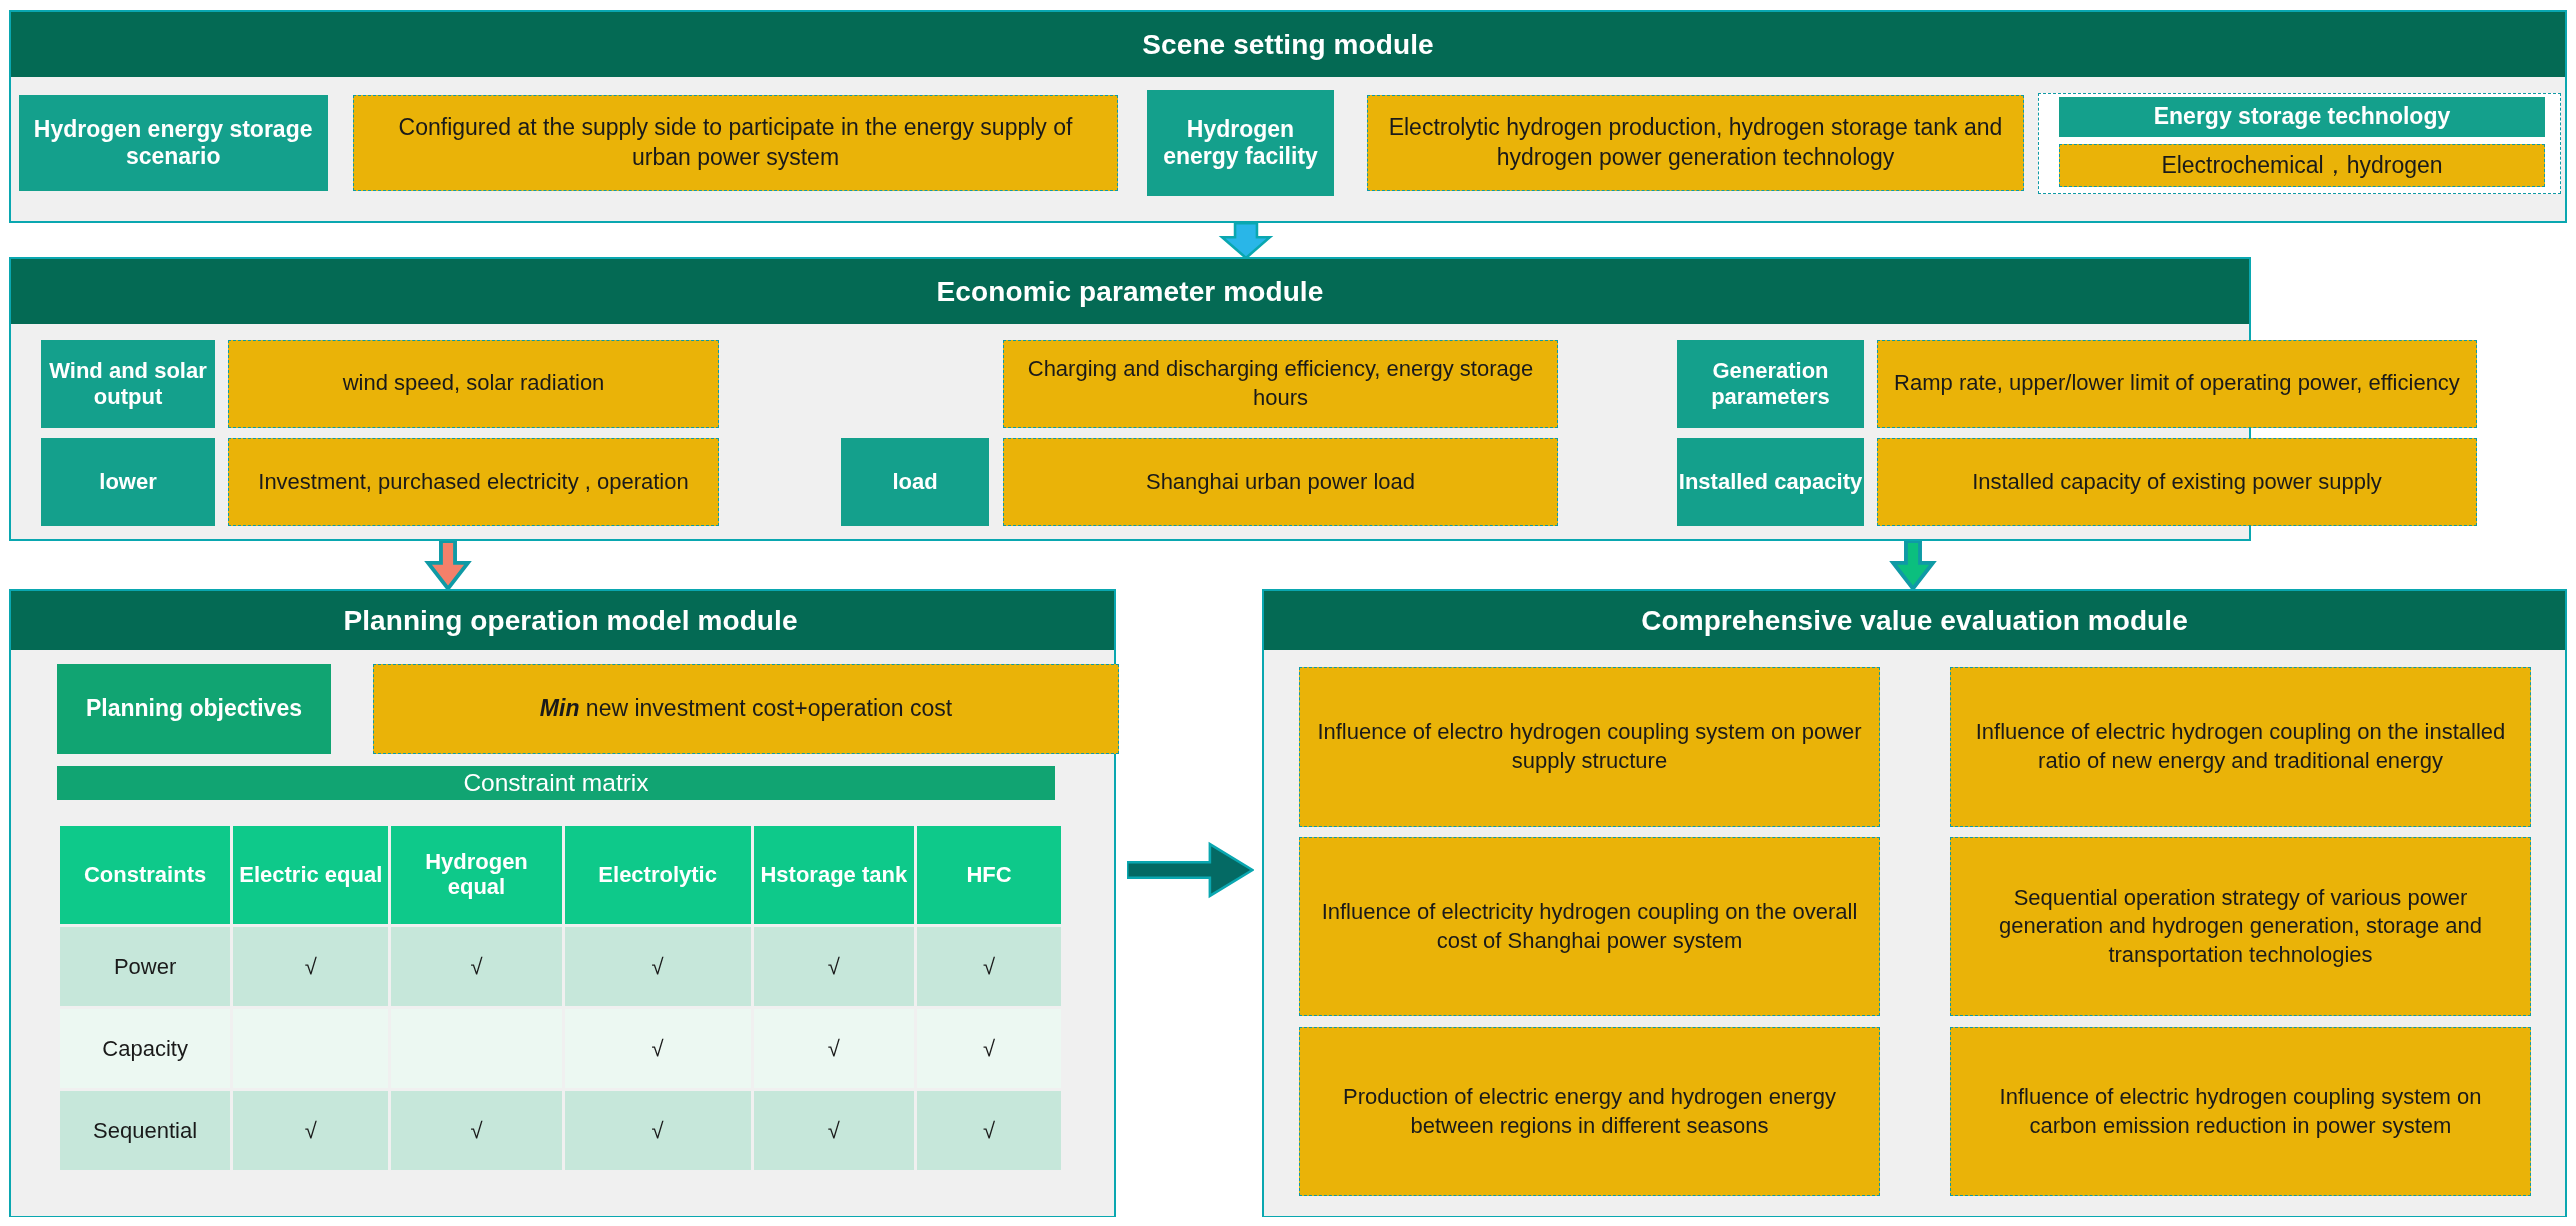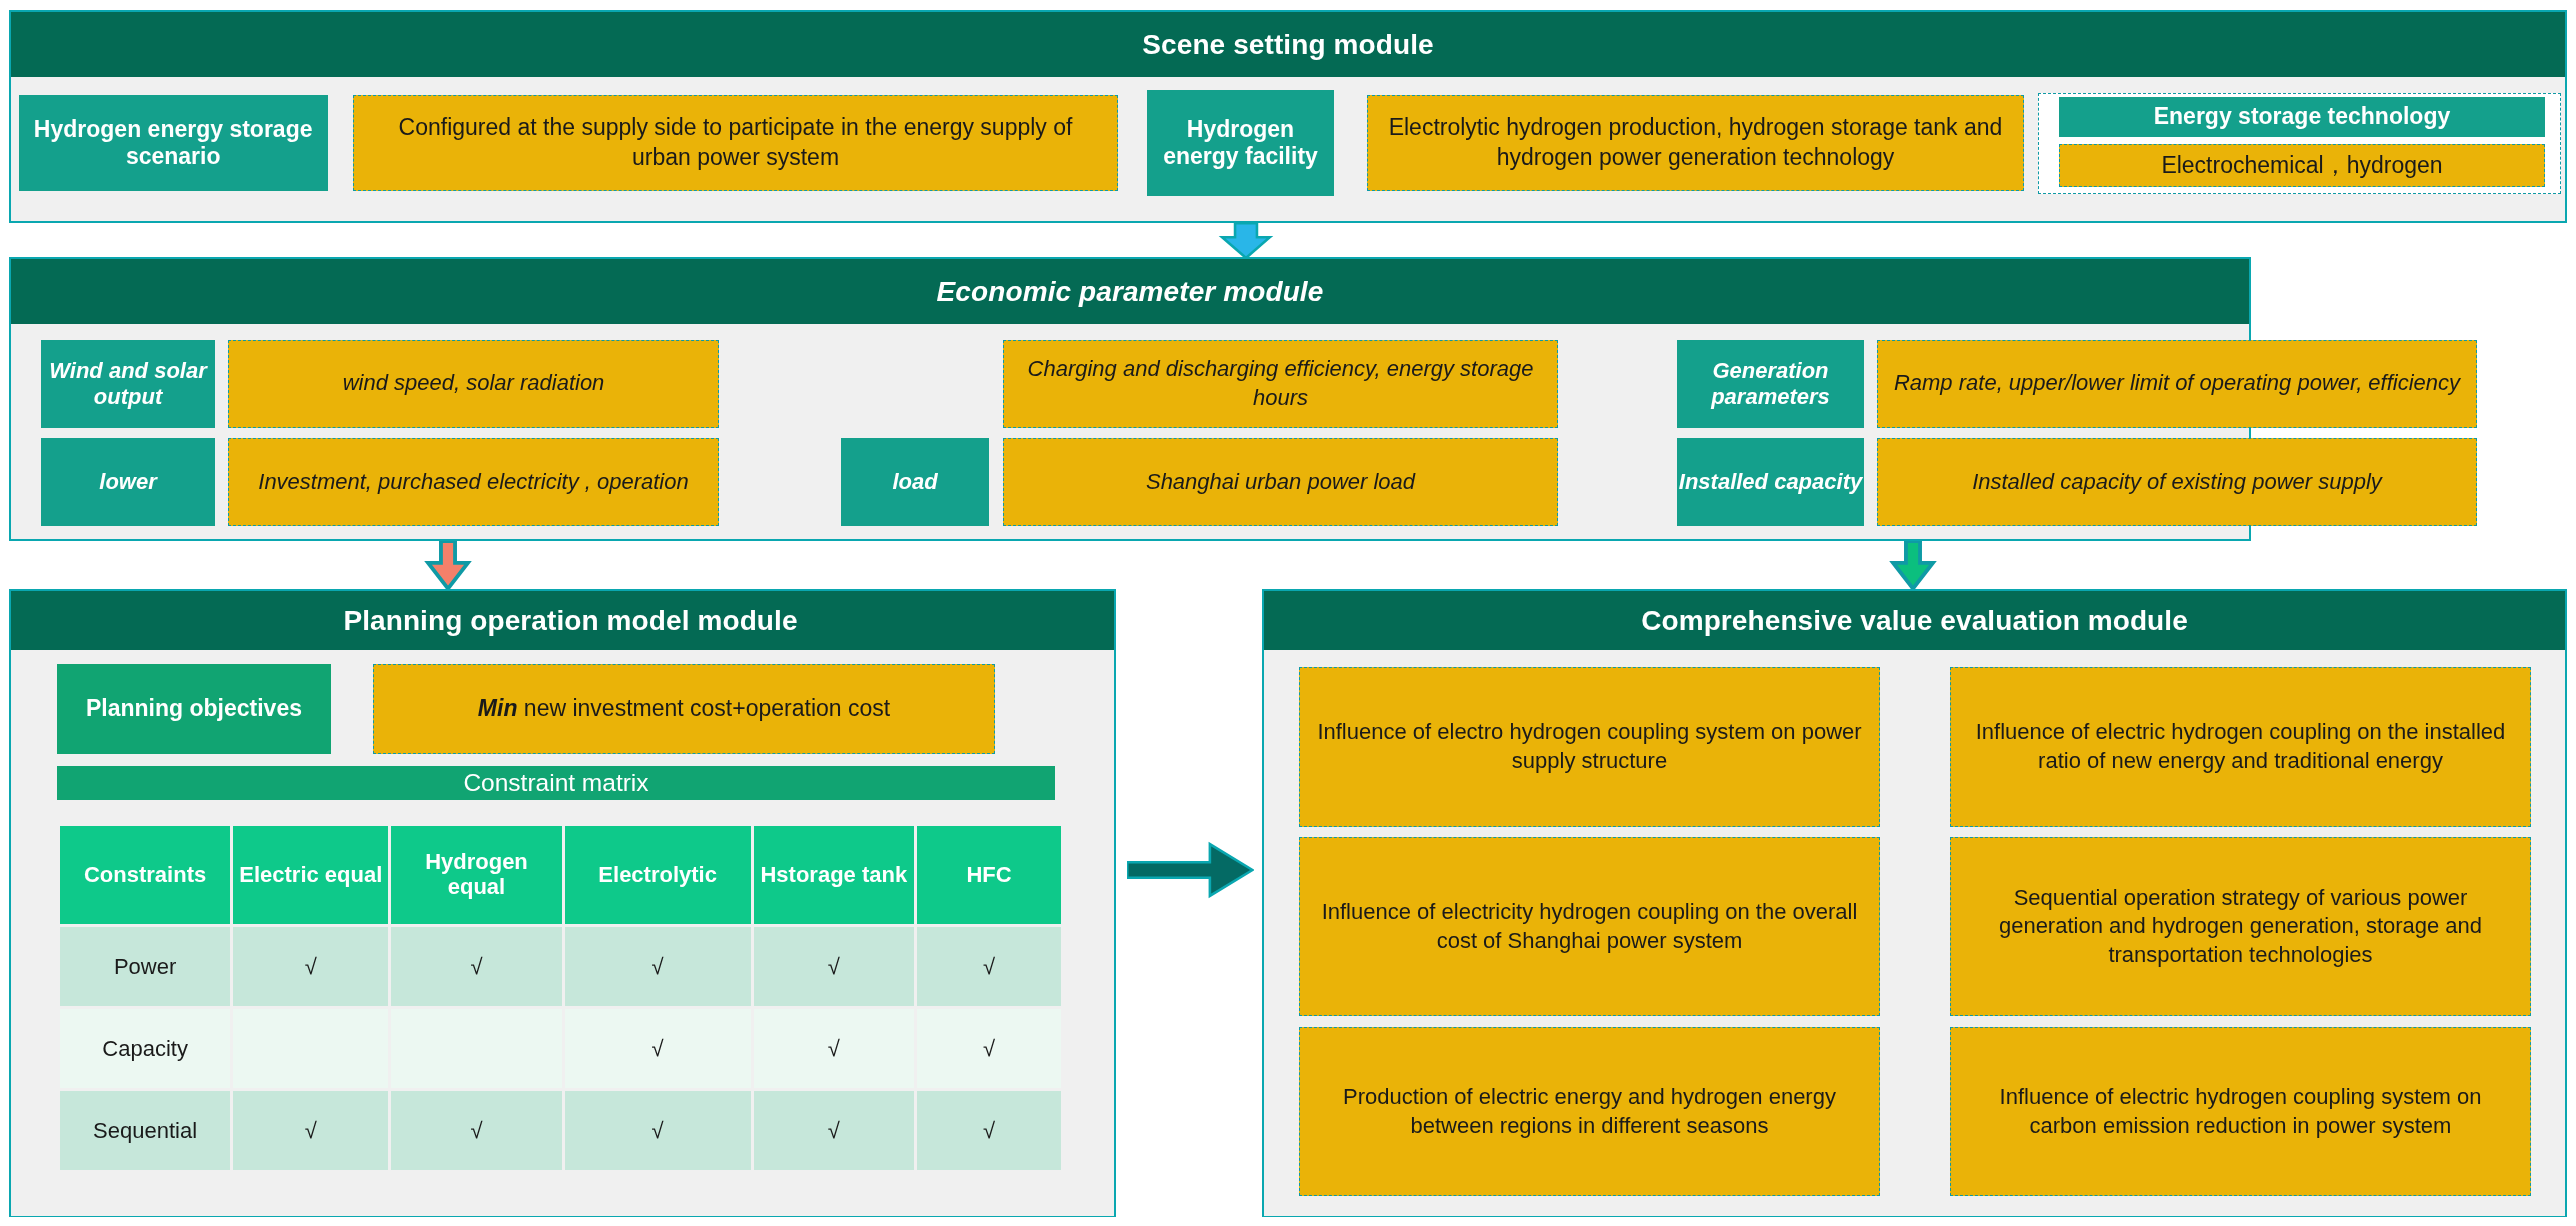--- a/index.html
+++ b/index.html
@@ -40,42 +40,42 @@
   .s-tag1{position:absolute;left:7.7px;top:18px;width:309px;height:96px;font-size:23px;}
   .s-val1{position:absolute;left:342px;top:18px;width:765px;height:96px;font-size:23px;padding:0 14px;}
   .s-tag2{position:absolute;left:1136px;top:13px;width:187px;height:106px;font-size:23px;}
   .s-val2{position:absolute;left:1356px;top:18px;width:657px;height:96px;font-size:23px;padding:0 11.6px;}
   .s-group{position:absolute;left:2027px;top:15.5px;width:523px;height:101px;
            border:1.9px dashed #0f9aa5;background:#ffffff;box-sizing:border-box;}
   .s-tag3{position:absolute;left:2048px;top:19.4px;width:486px;height:40px;font-size:23px;}
   .s-val3{position:absolute;left:2048px;top:67px;width:486px;height:43px;font-size:23px;}
 
   
-  #econ{left:9px;top:257px;width:2242px;height:284px;font-style:italic;}
+  #econ{left:9px;top:257px;width:2242px;height:284px;}
   #econ .module-header{height:65px;font-size:28px;}
   #econ .module-body{height:214px;}
 
   .e-row1{top:15.5px;}
   .e-tag{position:absolute;height:88px;font-size:22px;}
   .e-val{position:absolute;height:88px;font-size:22px;padding:0 9px;}
 
   .e-c1-tag{left:30px;width:174px;}
   .e-c1-val{left:217px;width:491px;}
   .e-c2-tag{left:830px;width:148px;}
   .e-c2-val{left:992px;width:555px;}
   .e-c3-tag{left:1666px;width:187px;}
   .e-c3-val{left:1866px;width:600px;}
 
   
   #plan{left:9px;top:589px;width:1107px;height:628px;}
   #plan .module-header{height:59px;font-size:28px;padding-left:16px;}
   #plan .module-body{height:566px;}
 
   .p-objtag{position:absolute;left:46px;top:14px;width:274px;height:90px;font-size:23px;background:#11a472;}
-  .p-objval{position:absolute;left:362px;top:14px;width:622px;height:90px;font-size:23px;text-align:center;}
+  .p-objval{position:absolute;left:362px;top:14px;width:746px;height:90px;font-size:23px;text-align:center;}
   .p-objval i{font-style:italic;font-weight:bold;}
   .p-cmtitle{position:absolute;left:46px;top:116px;width:998px;height:34px;
              background:#11a472;color:#fff;display:flex;align-items:center;justify-content:center;
              font-size:24.5px;}
   .p-table{position:absolute;left:46px;top:173px;width:998px;}
   table.cm{border-collapse:separate;border-spacing:3.9px 3.9px;width:998px;table-layout:fixed;}
   table.cm th{
     background:#0ec98a;color:#ffffff;font-weight:bold;font-size:22px;
     height:98px;vertical-align:middle;text-align:center;line-height:1.12;padding:0 2.6px;
   }

